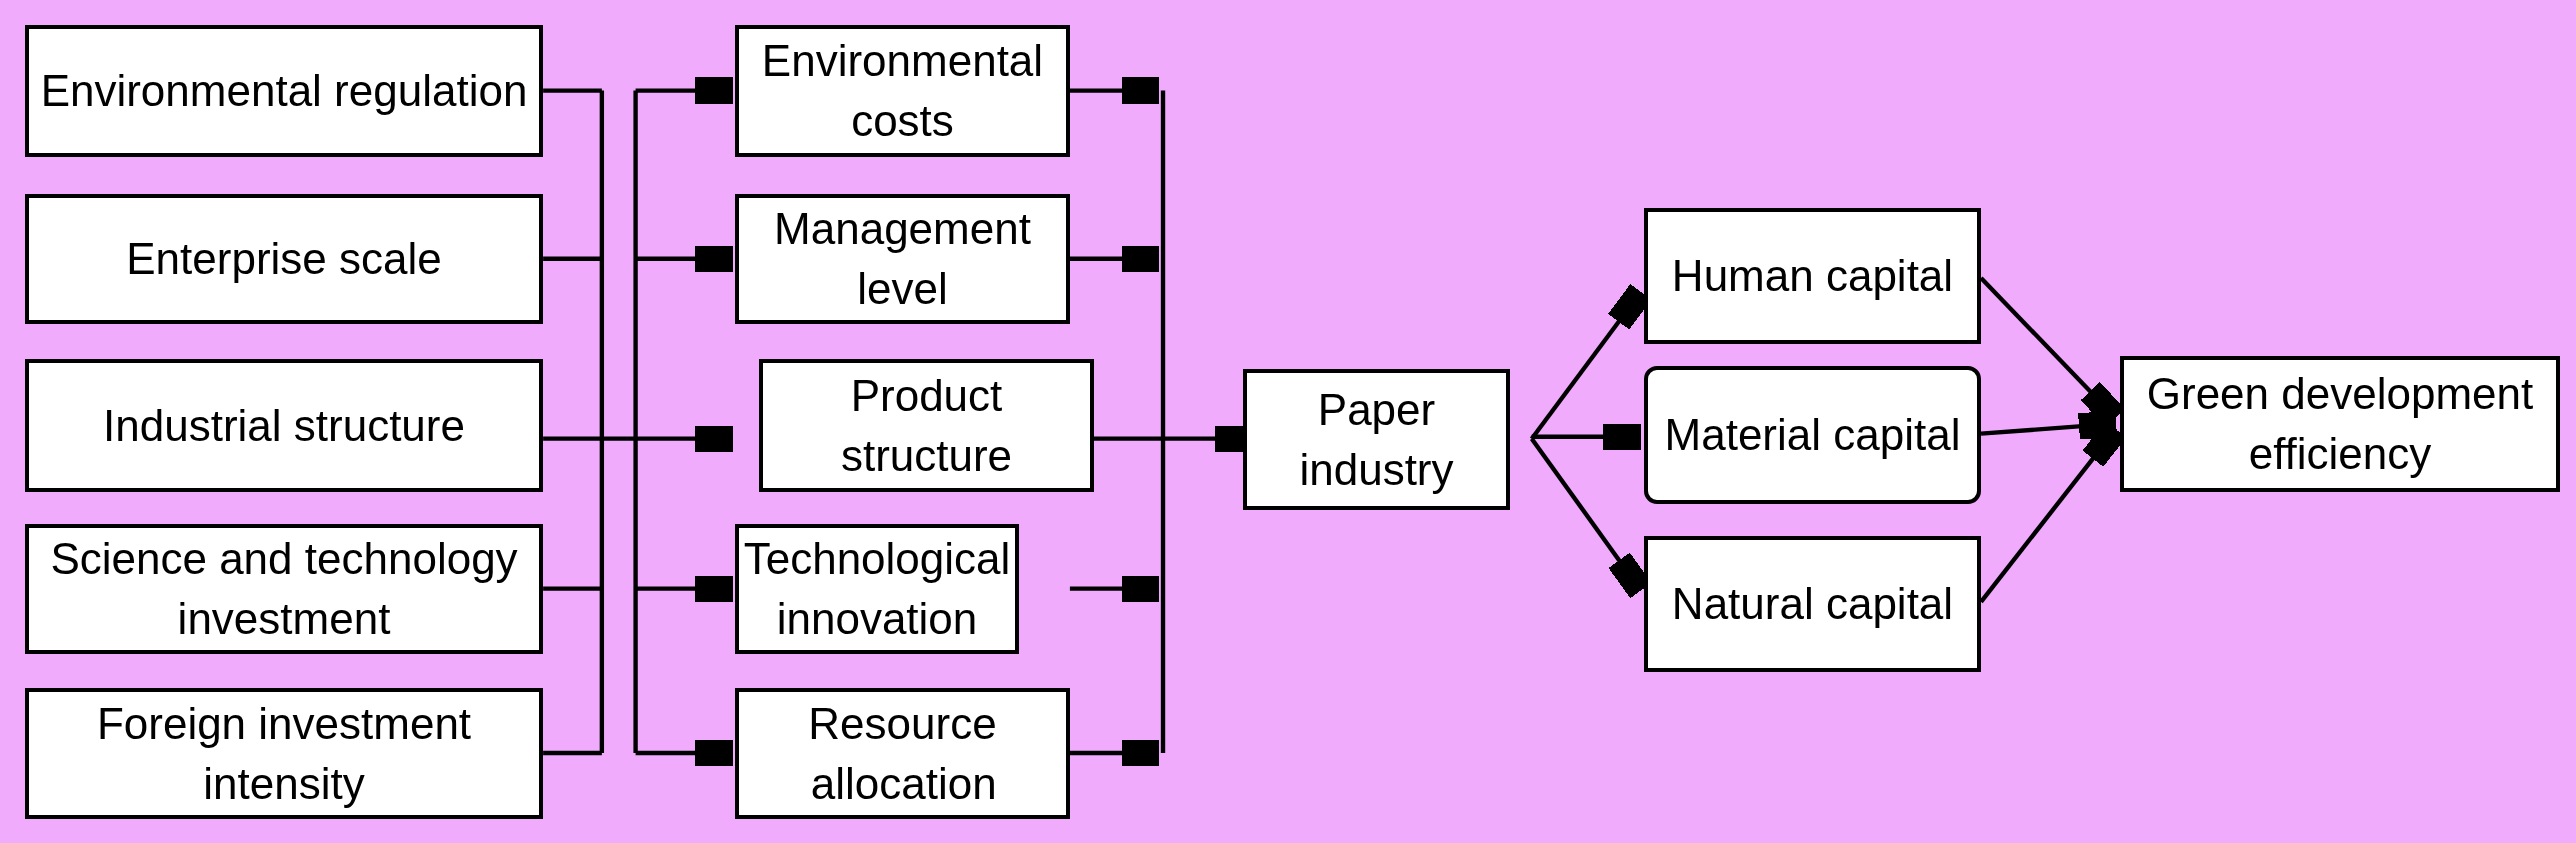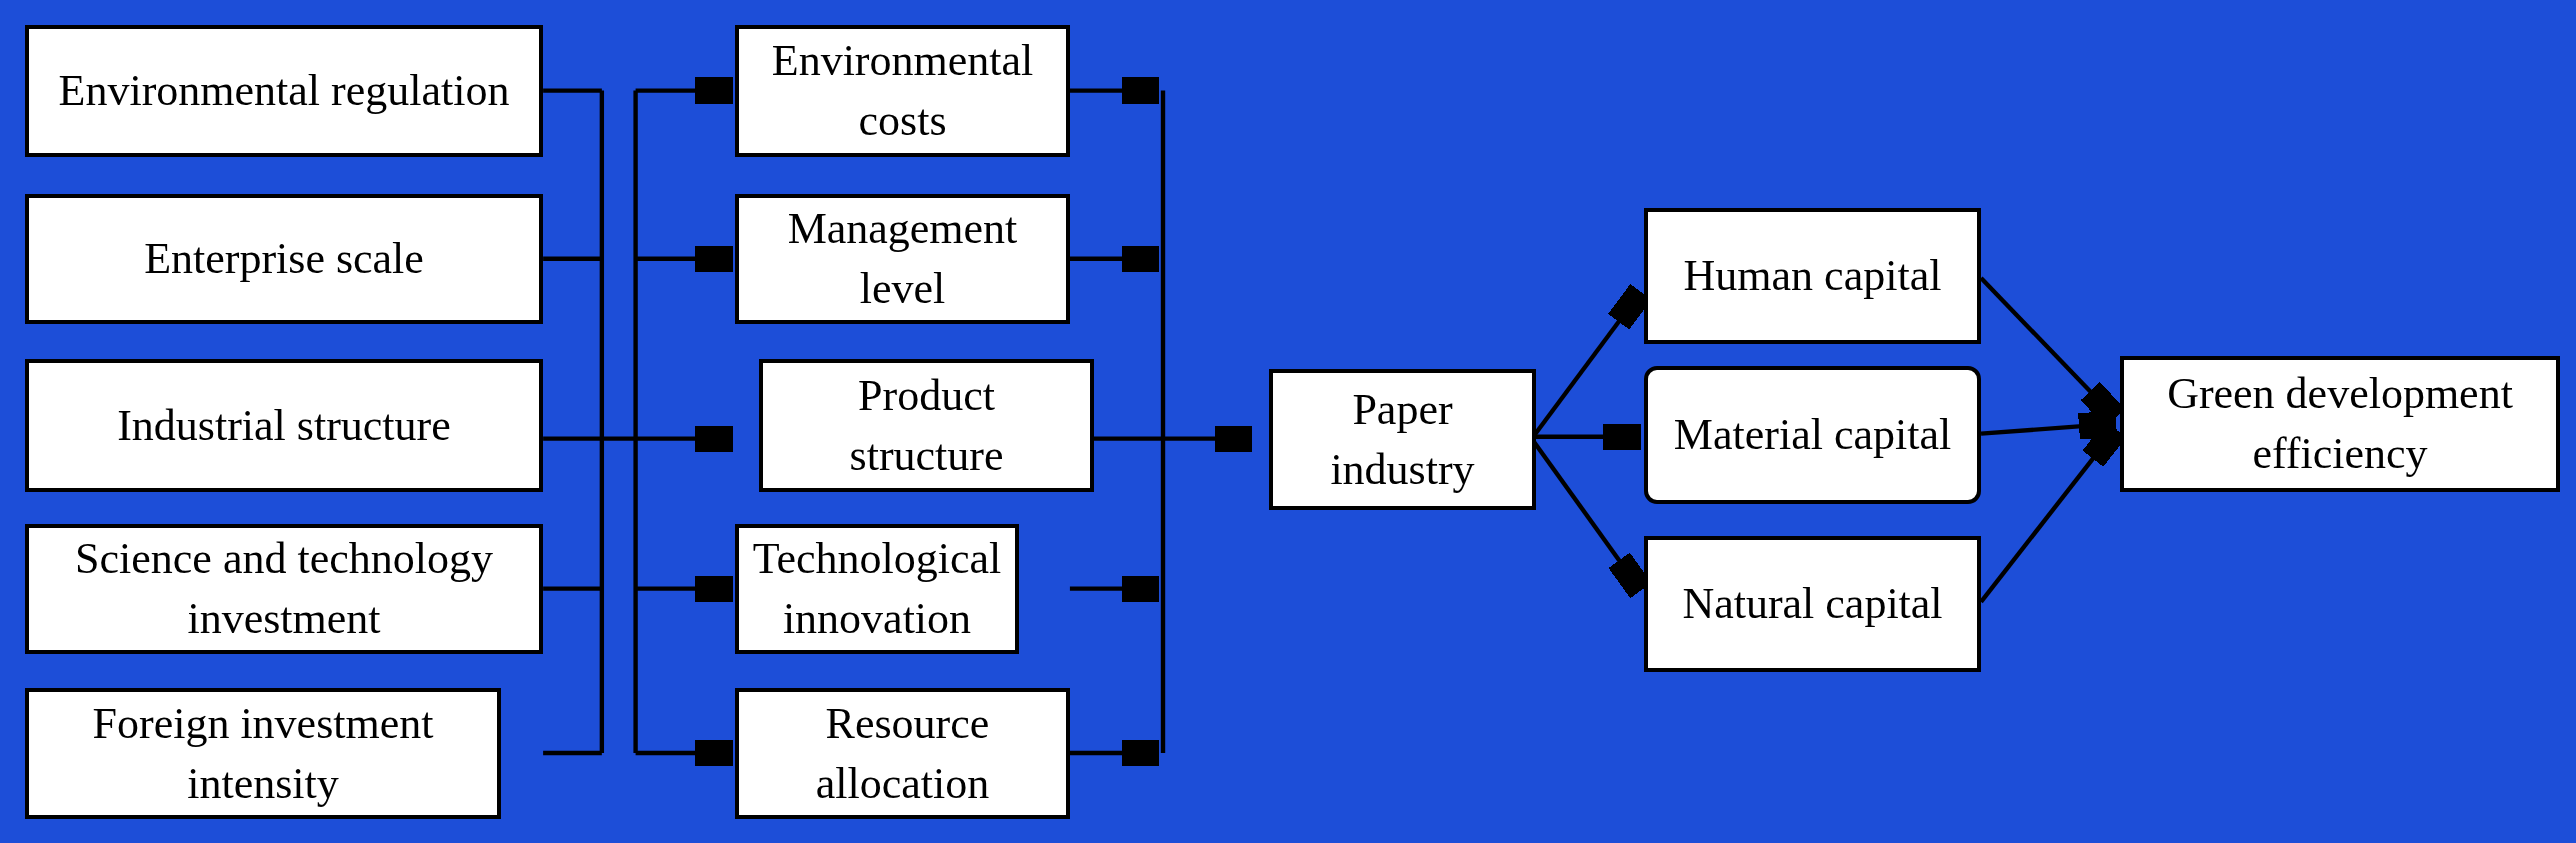--- a/index.html
+++ b/index.html
@@ -4,22 +4,22 @@
 <style>
   html, body {
     margin: 0;
     padding: 0;
     background: #ffffff;
   }
   .stage {
     position: relative;
     width: 2576px;
     height: 843px;
-    background: #1d4ed8;
-    font-family: Liberation Serif, serif;
+    background: #f0abfc;
+    font-family: Liberation Sans, sans-serif;
     overflow: hidden;
   }
   .wires {
     position: absolute;
     left: 0;
     top: 0;
     width: 2576px;
     height: 843px;
   }
   .wires path {
@@ -88,39 +88,39 @@
 
   <div class="box" style="left:25px; top:25px; width:518px; height:132px;">Environmental regulation</div>
 
   <div class="box" style="left:25px; top:194px; width:518px; height:130px;text-align:right;">Enterprise scale</div>
 
   <div class="box" style="left:25px; top:359px; width:518px; height:133px;">Industrial structure</div>
 
   <div class="box" style="left:25px; top:524px; width:518px; height:130px;">Science and technology
 investment</div>
 
-  <div class="box" style="left:25px; top:688px; width:476px; height:131px;">Foreign investment
+  <div class="box" style="left:25px; top:688px; width:518px; height:131px;">Foreign investment
 intensity</div>
 
   <div class="box" style="left:735px; top:25px; width:335px; height:132px;">Environmental
 costs</div>
 
   <div class="box" style="left:735px; top:194px; width:335px; height:130px;">Management
 level</div>
 
   <div class="box" style="left:735px; top:359px; width:335px; height:133px;margin-left:24px;">Product
 structure</div>
 
   <div class="box" style="left:735px; top:524px; width:284px; height:130px;">Technological
 innovation</div>
 
   <div class="box" style="left:735px; top:688px; width:335px; height:131px;text-align:right;">Resource
 allocation</div>
 
-  <div class="box" style="left:1269px; top:369px; width:267px; height:141px;">Paper
+  <div class="box" style="left:1243px; top:369px; width:267px; height:141px;">Paper
 industry</div>
 
   <div class="box" style="left:1644px; top:208px; width:337px; height:136px;">Human capital</div>
 
   <div class="box" style="left:1644px; top:366px; width:337px; height:138px;border-radius:13px;">Material capital</div>
 
   <div class="box" style="left:1644px; top:536px; width:337px; height:136px;">Natural capital</div>
 
   <div class="box" style="left:2120px; top:356px; width:440px; height:136px;">Green development
 efficiency</div>

